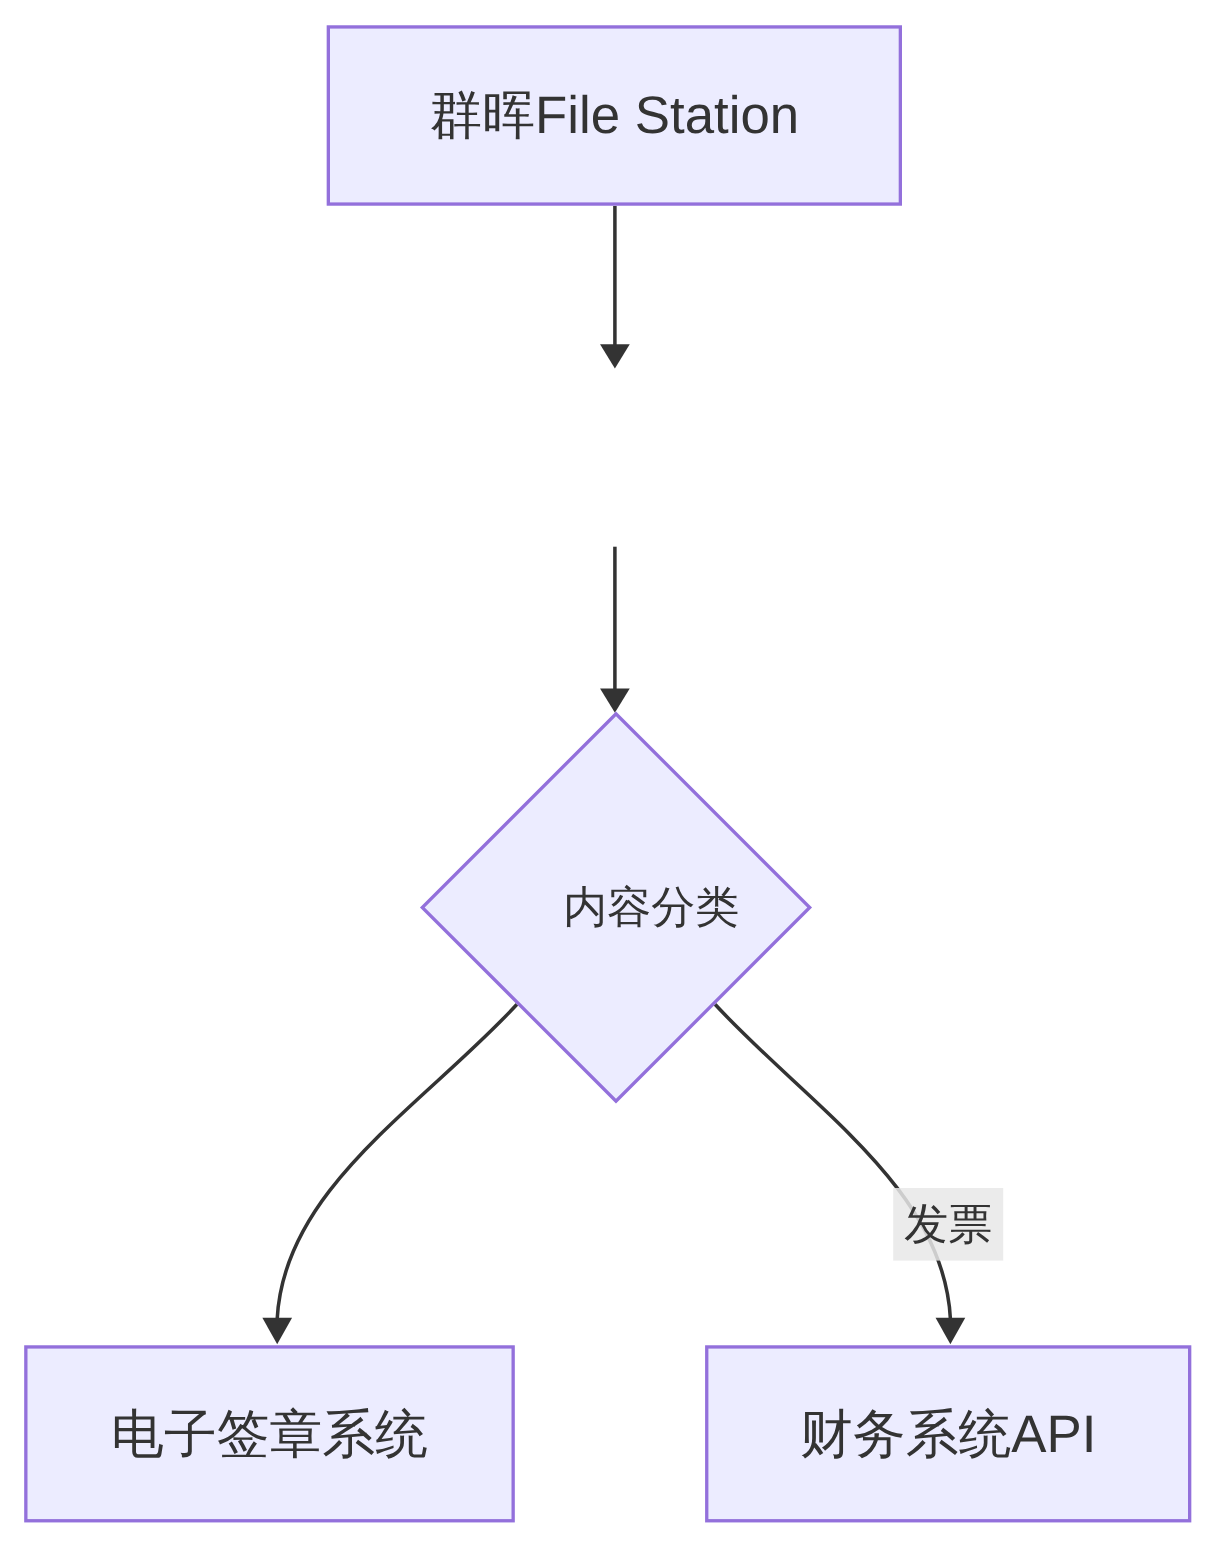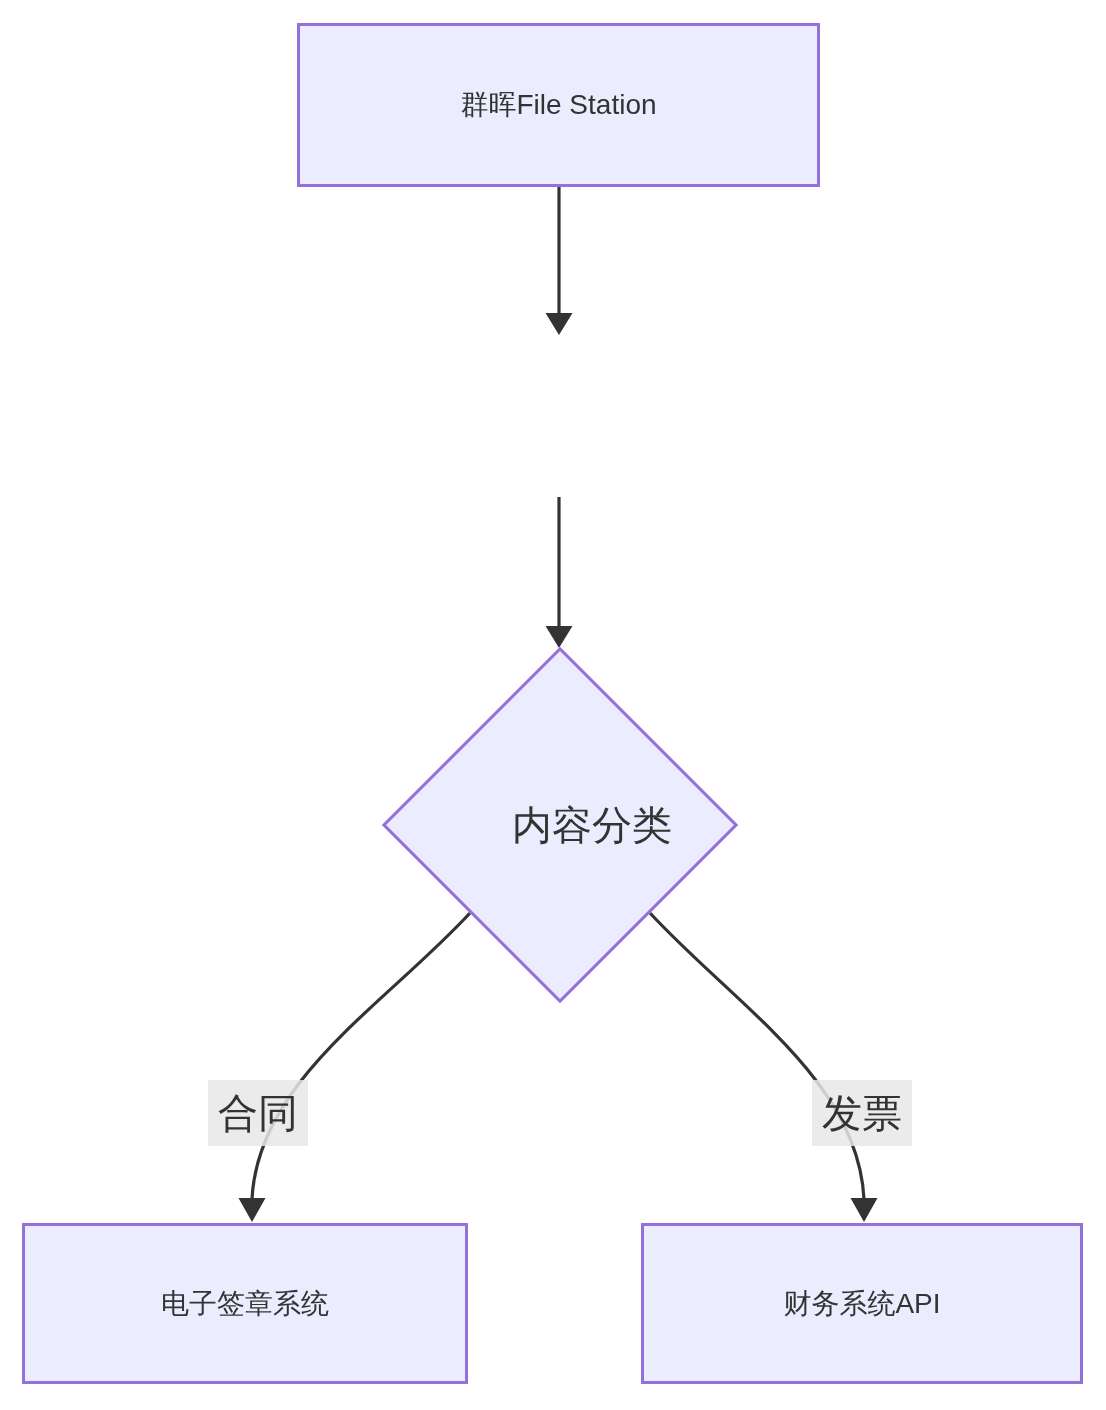--- a/index.html
+++ b/index.html
@@ -28,21 +28,21 @@
   }
   .node {
     position: absolute;
     box-sizing: border-box;
     background: #ECECFF;
     border: 3px solid #9370DB;
     display: flex;
     align-items: center;
     justify-content: center;
     color: #333333;
-    font-size: 28px;
+    font-size: 48px;
     white-space: nowrap;
     z-index: 2;
   }
   .node.rounded { border-radius: 12px; }
   .diamond-shape {
     position: absolute;
     box-sizing: border-box;
     left: 434px;
     top: 699px;
     width: 252px;
@@ -101,21 +101,20 @@
   </svg>
 
   <div class="node file-station">
     <span>群晖File Station</span>
   </div>
 
 
   <div class="diamond-shape"></div>
   <div class="diamond-label">内容分类</div>
 
-  <div class="edge-label contract">合同</div>
   <div class="edge-label invoice">发票</div>
 
   <div class="node esign">
     <span>电子签章系统</span>
   </div>
 
   <div class="node finance">
     <span>财务系统API</span>
   </div>
 

